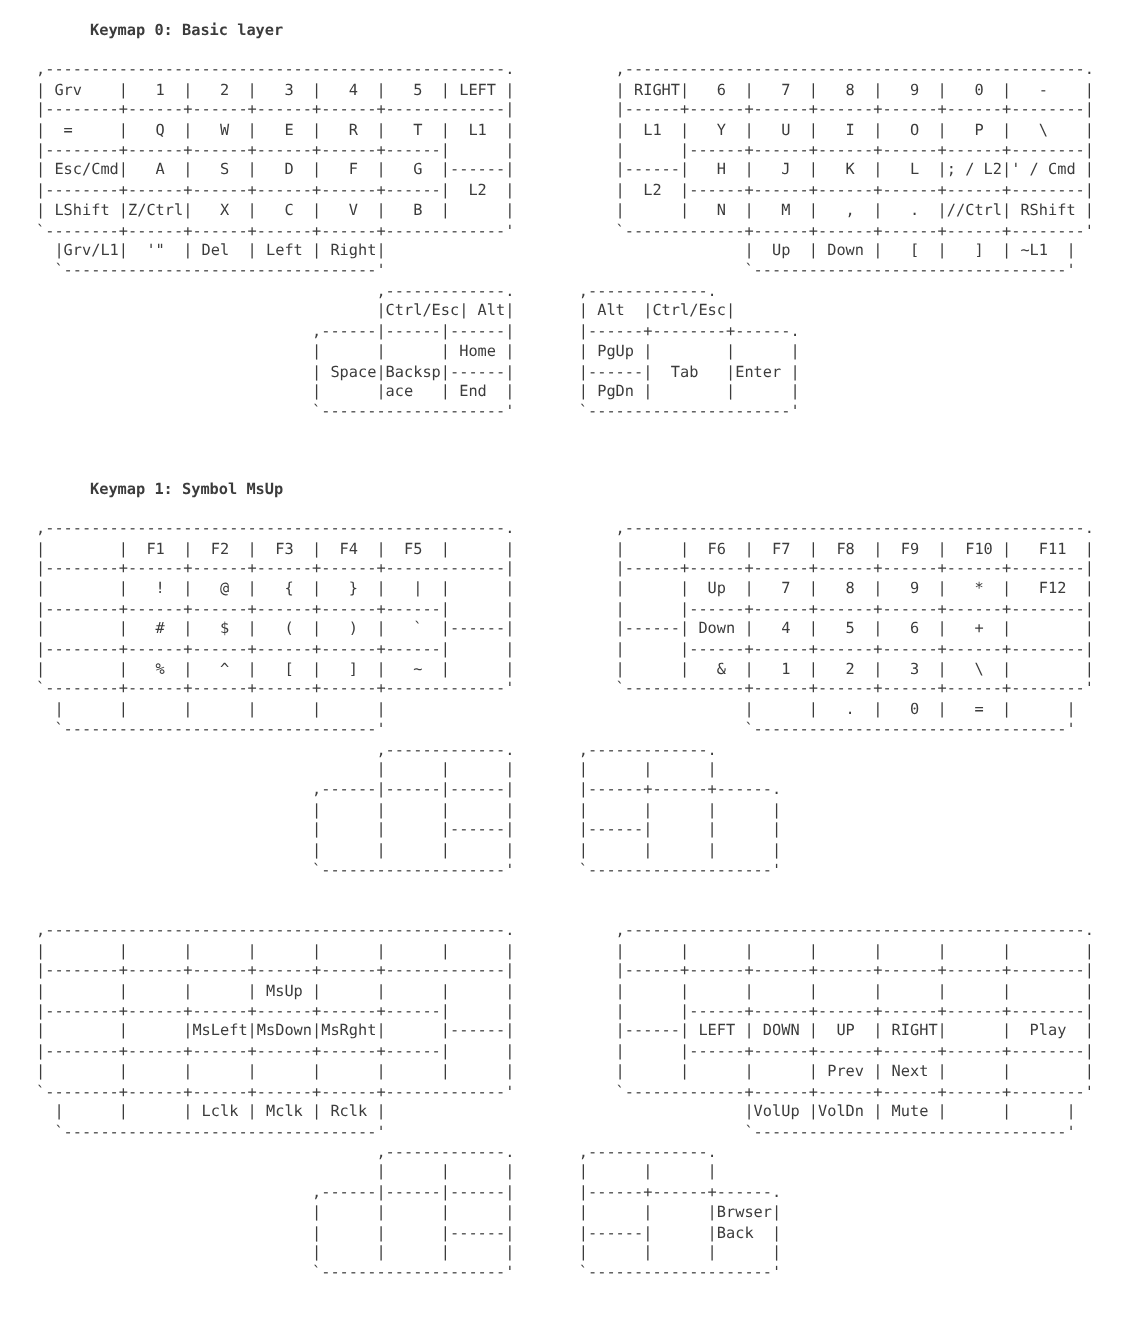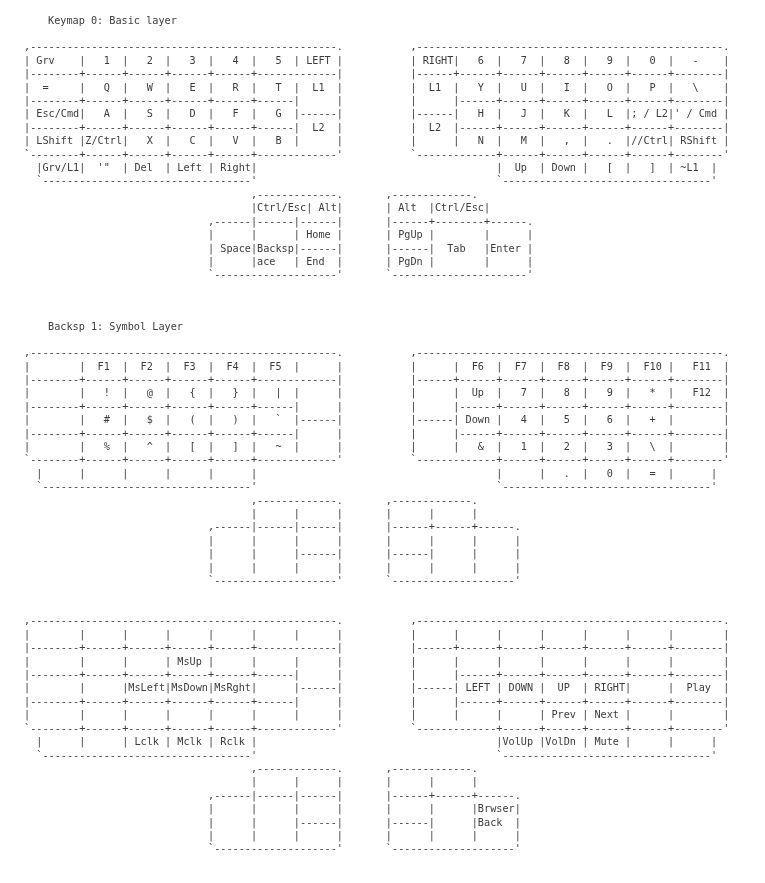--- a/index.html
+++ b/index.html
@@ -21,22 +21,22 @@
   .km-section {
     margin: 0 0 27px 0;
   }
   .km-section:first-of-type {
     margin-bottom: 38px;
   }
   .km-title {
     font-family: "DejaVu Sans Mono", "Liberation Mono", monospace;
     font-size: 10.2px;
     line-height: 13.4px;
-    font-weight: normal;
-    margin: 0 0 13px 0;
+    font-weight: bold;
+    margin: 0 0 13px 12px;
     white-space: pre;
     padding-left: 24px;
   }
   .km-art {
     margin: 0;
     padding: 0;
     font-family: "DejaVu Sans Mono", "Liberation Mono", monospace;
     font-size: 10.2px;
     line-height: 13.4px;
     white-space: pre;
@@ -63,21 +63,21 @@
                                      ,-------------.       ,-------------.
                                      |Ctrl/Esc| Alt|       | Alt  |Ctrl/Esc|
                               ,------|------|------|       |------+--------+------.
                               |      |      | Home |       | PgUp |        |      |
                               | Space|Backsp|------|       |------|  Tab   |Enter |
                               |      |ace   | End  |       | PgDn |        |      |
                               `--------------------'       `----------------------'</pre>
   </section>
 
   <section class="km-section">
-    <div class="km-title">Backsp 1: Symbol Layer</div>
+    <div class="km-title">Keymap 1: Symbol MsUp</div>
     <pre class="km-art">,--------------------------------------------------.           ,--------------------------------------------------.
 |        |  F1  |  F2  |  F3  |  F4  |  F5  |      |           |      |  F6  |  F7  |  F8  |  F9  |  F10 |   F11  |
 |--------+------+------+------+------+-------------|           |------+------+------+------+------+------+--------|
 |        |   !  |   @  |   {  |   }  |   |  |      |           |      |  Up  |   7  |   8  |   9  |   *  |   F12  |
 |--------+------+------+------+------+------|      |           |      |------+------+------+------+------+--------|
 |        |   #  |   $  |   (  |   )  |   `  |------|           |------| Down |   4  |   5  |   6  |   +  |        |
 |--------+------+------+------+------+------|      |           |      |------+------+------+------+------+--------|
 |        |   %  |   ^  |   [  |   ]  |   ~  |      |           |      |   &amp;  |   1  |   2  |   3  |   \  |        |
 `--------+------+------+------+------+-------------'           `-------------+------+------+------+------+--------'
   |      |      |      |      |      |                                       |      |   .  |   0  |   =  |      |

